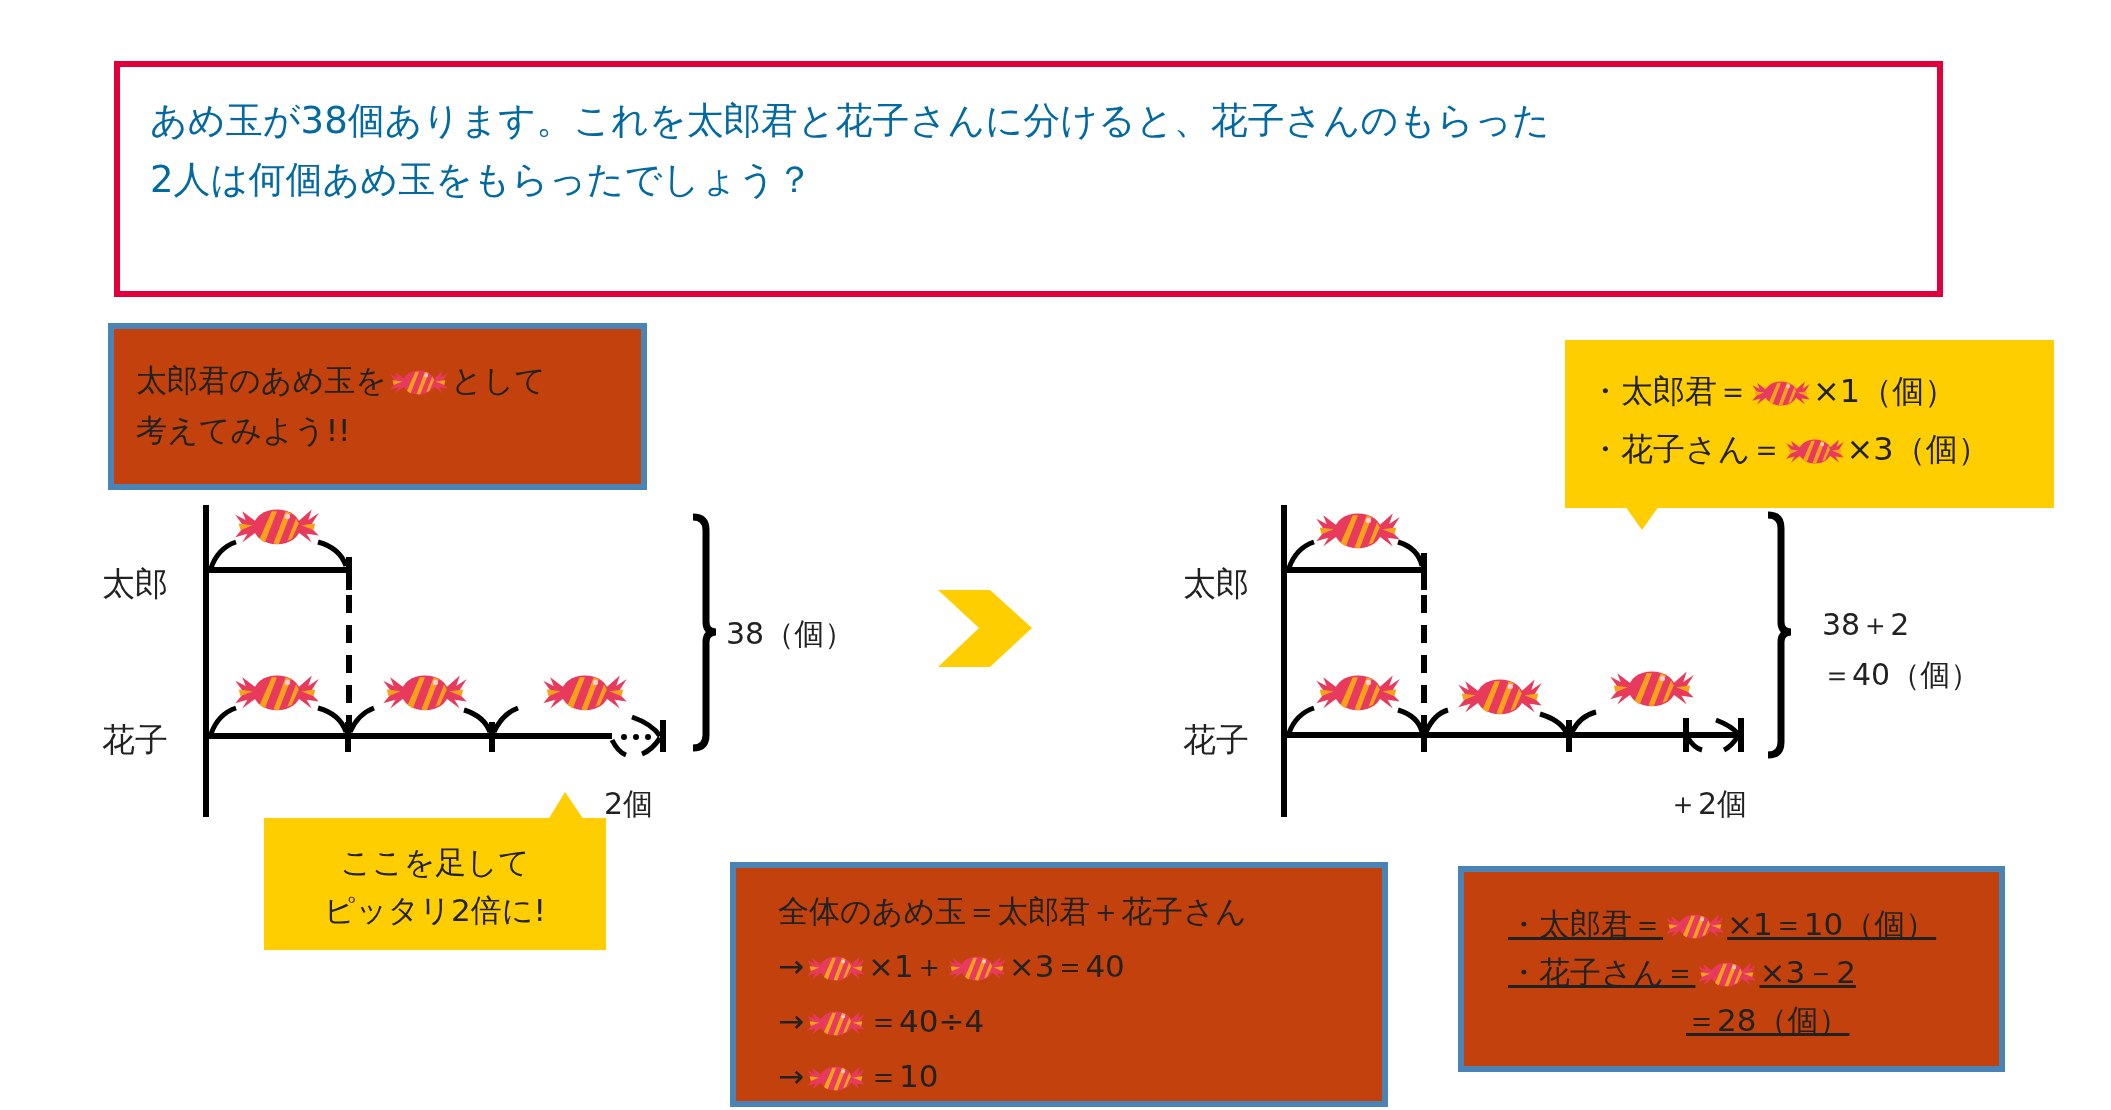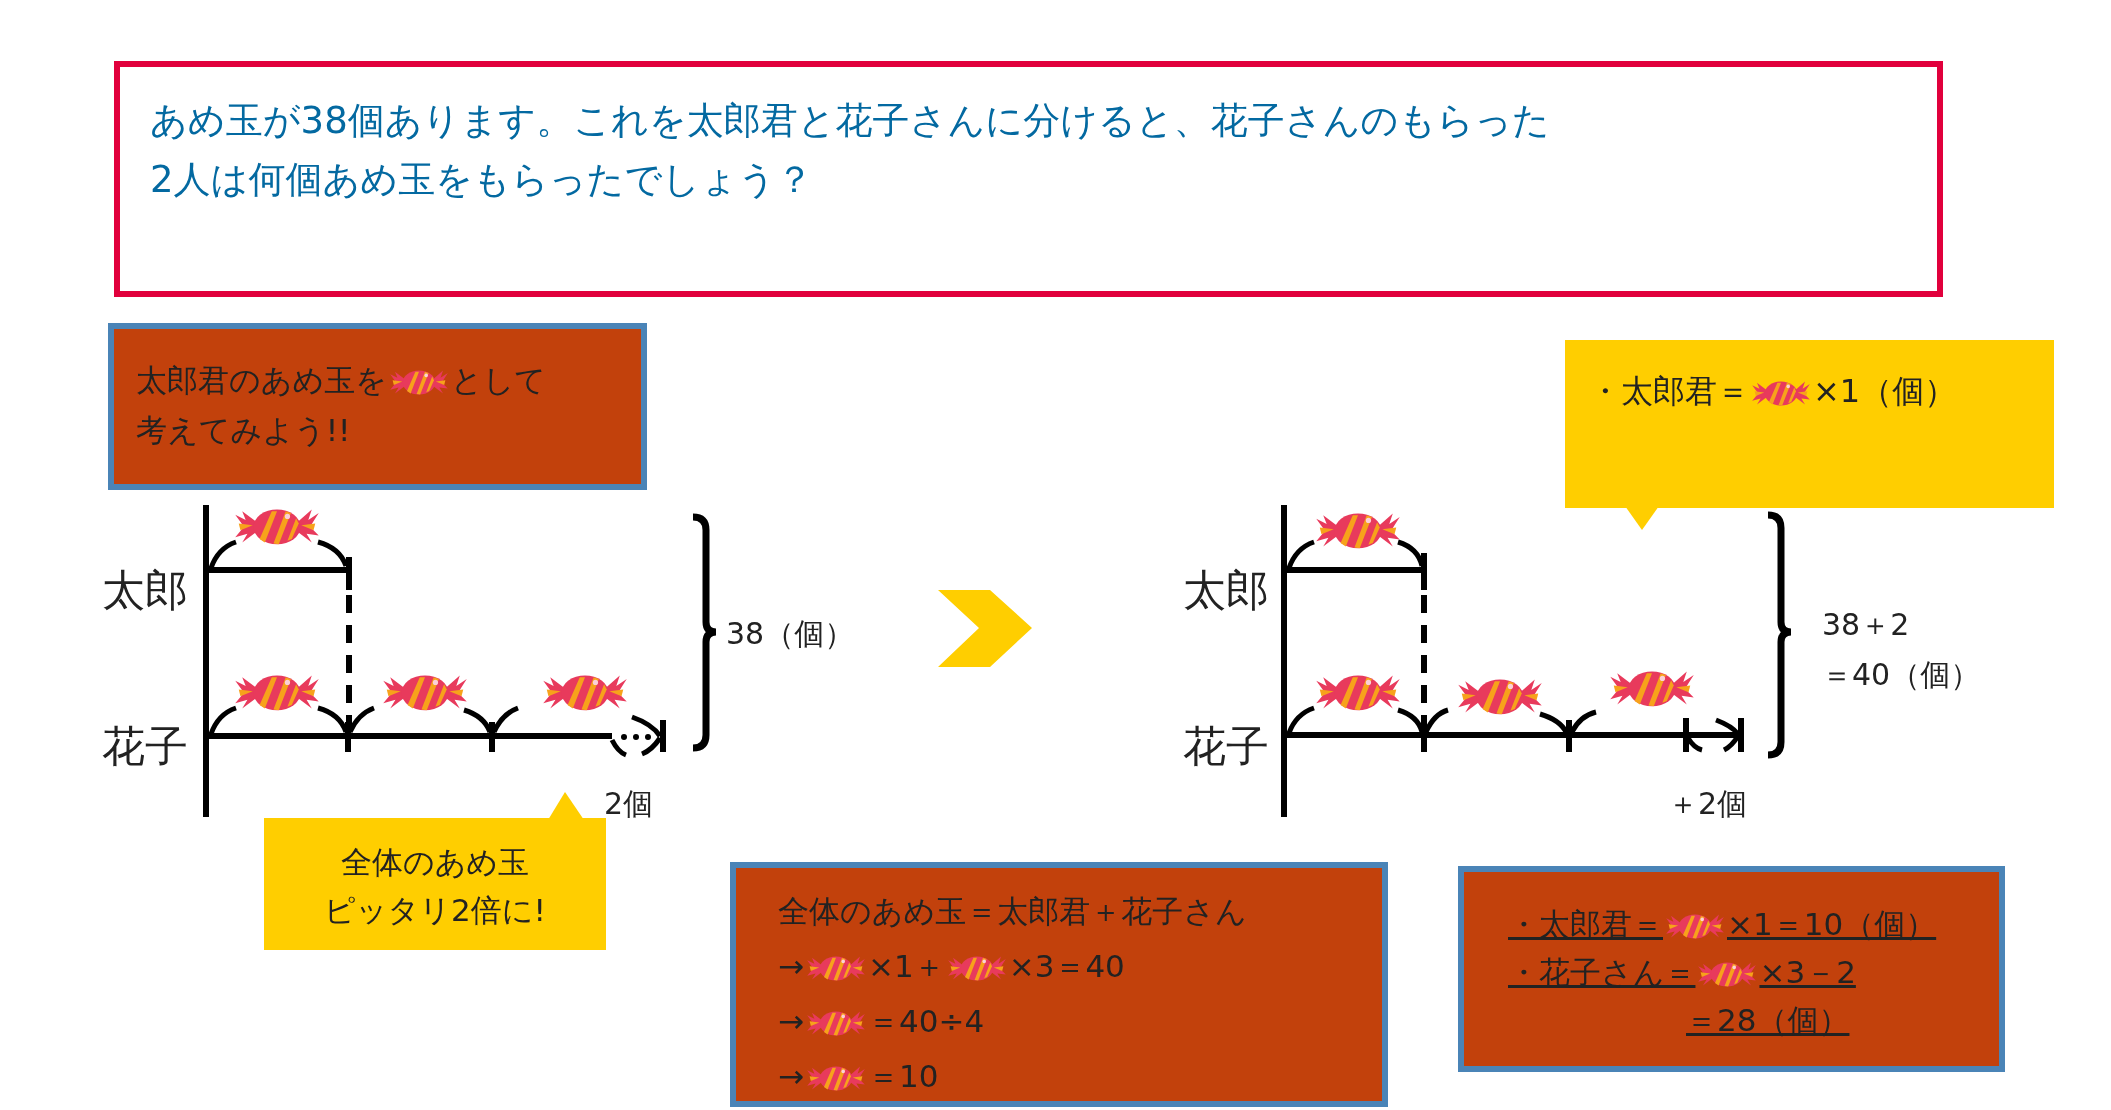--- a/index.html
+++ b/index.html
@@ -4,21 +4,21 @@
 <style>
   html, body { margin:0; padding:0; background:#ffffff; }
   body { width:2111px; height:1110px; position:relative; overflow:hidden;
          font-family:"DejaVu Sans","Liberation Sans",sans-serif; color:#222; }
   .abs { position:absolute; }
   .red-box { left:114px; top:61px; width:1817px; height:224px; border:6px solid #e1003c; box-sizing:content-box; }
   .problem { left:30px; top:24px; font-size:37px; line-height:59px; letter-spacing:0px; white-space:nowrap; color:#0369a1; }
   .blue-box { border:6px solid #4a84b7; background:#c2410c; }
   .hint-box { left:108px; top:323px; width:527px; height:155px; }
   .hint-text { position:absolute; left:22px; top:26px; font-size:31px; line-height:50px; white-space:nowrap; }
-  .row-label { font-size:43px; white-space:nowrap; }
+  .row-label { font-size:33px; white-space:nowrap; }
   .callout { background:#ffce00; }
   .callout-left { left:264px; top:818px; width:342px; height:132px; text-align:center; font-size:31px; line-height:48px; }
   .callout-left .txt { position:absolute; left:0; right:0; top:20px; white-space:nowrap; }
   .callout-right { left:1565px; top:340px; width:489px; height:168px; font-size:32px; line-height:58px; }
   .callout-right .txt { position:absolute; left:24px; top:22px; white-space:nowrap; }
   .small-label { font-size:30px; white-space:nowrap; }
   .calc-box { left:730px; top:862px; width:646px; height:233px; }
   .calc-box .txt { position:absolute; left:42px; top:16px; font-size:31px; line-height:55px; white-space:nowrap; }
   .answer-box { left:1458px; top:866px; width:535px; height:194px; }
   .answer-box .txt { position:absolute; left:44px; top:28px; font-size:31px; line-height:48px; white-space:nowrap;text-decoration:underline; }
@@ -128,41 +128,44 @@
 <div class="abs row-label" style="left:102px; top:562px;">太郎</div>
 <div class="abs row-label" style="left:102px; top:718px;">花子</div>
 <div class="abs small-label" style="left:726px; top:614px;">38（個）</div>
 <div class="abs small-label" style="left:604px; top:784px;">2個</div>
 
 <div class="abs callout callout-left">
   <svg class="abs" style="left:284px; top:-26px;" width="40" height="28">
       <polygon points="0,28 17,0 36,28" fill="#ffce00"></polygon>
     </svg>
   <div class="txt">
-    <span class="line">全体のあめ玉</span>
+    <span class="line">ここを足して</span>
     <span class="line">ピッタリ2倍に!</span>
   </div>
 </div>
 
 <div class="abs row-label" style="left:1183px; top:562px;">太郎</div>
 <div class="abs row-label" style="left:1183px; top:718px;">花子</div>
 <div class="abs small-label" style="left:1822px; top:600px; line-height:50px;">
   <span class="line">38＋2</span>
   <span class="line">＝40（個）</span>
 </div>
 <div class="abs small-label" style="left:1668px; top:784px;">＋2個</div>
 
 <div class="abs callout callout-right">
   <svg class="abs" style="left:60px; top:166px;" width="34" height="24">
       <polygon points="0,0 34,0 17,24" fill="#ffce00"></polygon>
     </svg>
   <div class="txt">
     <span class="line"><span>・太郎君＝</span><svg class="candy candy-sm">
           <use href="#candy"></use>
         </svg><span>×1（個）</span></span>
+    <span class="line"><span>・花子さん＝</span><svg class="candy candy-sm">
+          <use href="#candy"></use>
+        </svg><span>×3（個）</span></span>
   </div>
 </div>
 
 <div class="abs blue-box calc-box">
   <div class="txt">
     <span class="line">全体のあめ玉＝太郎君＋花子さん</span>
     <span class="line"><span>→</span><svg class="candy candy-sm">
           <use href="#candy"></use>
         </svg><span>×1＋</span><svg class="candy candy-sm">
           <use href="#candy"></use>

